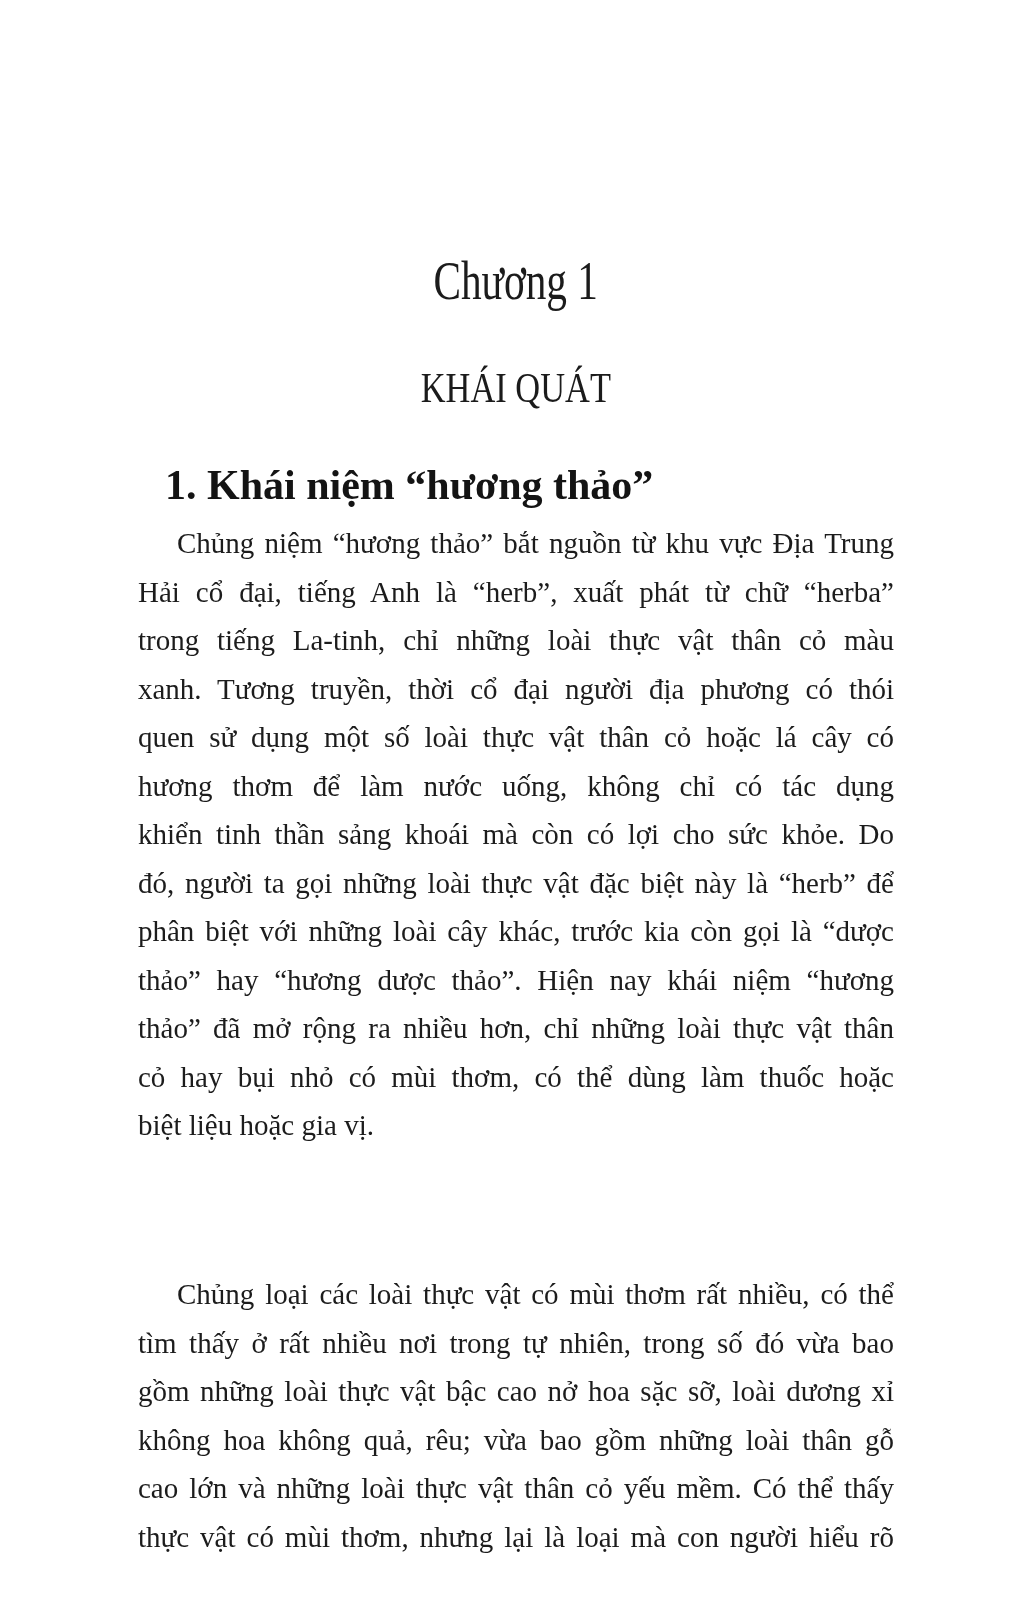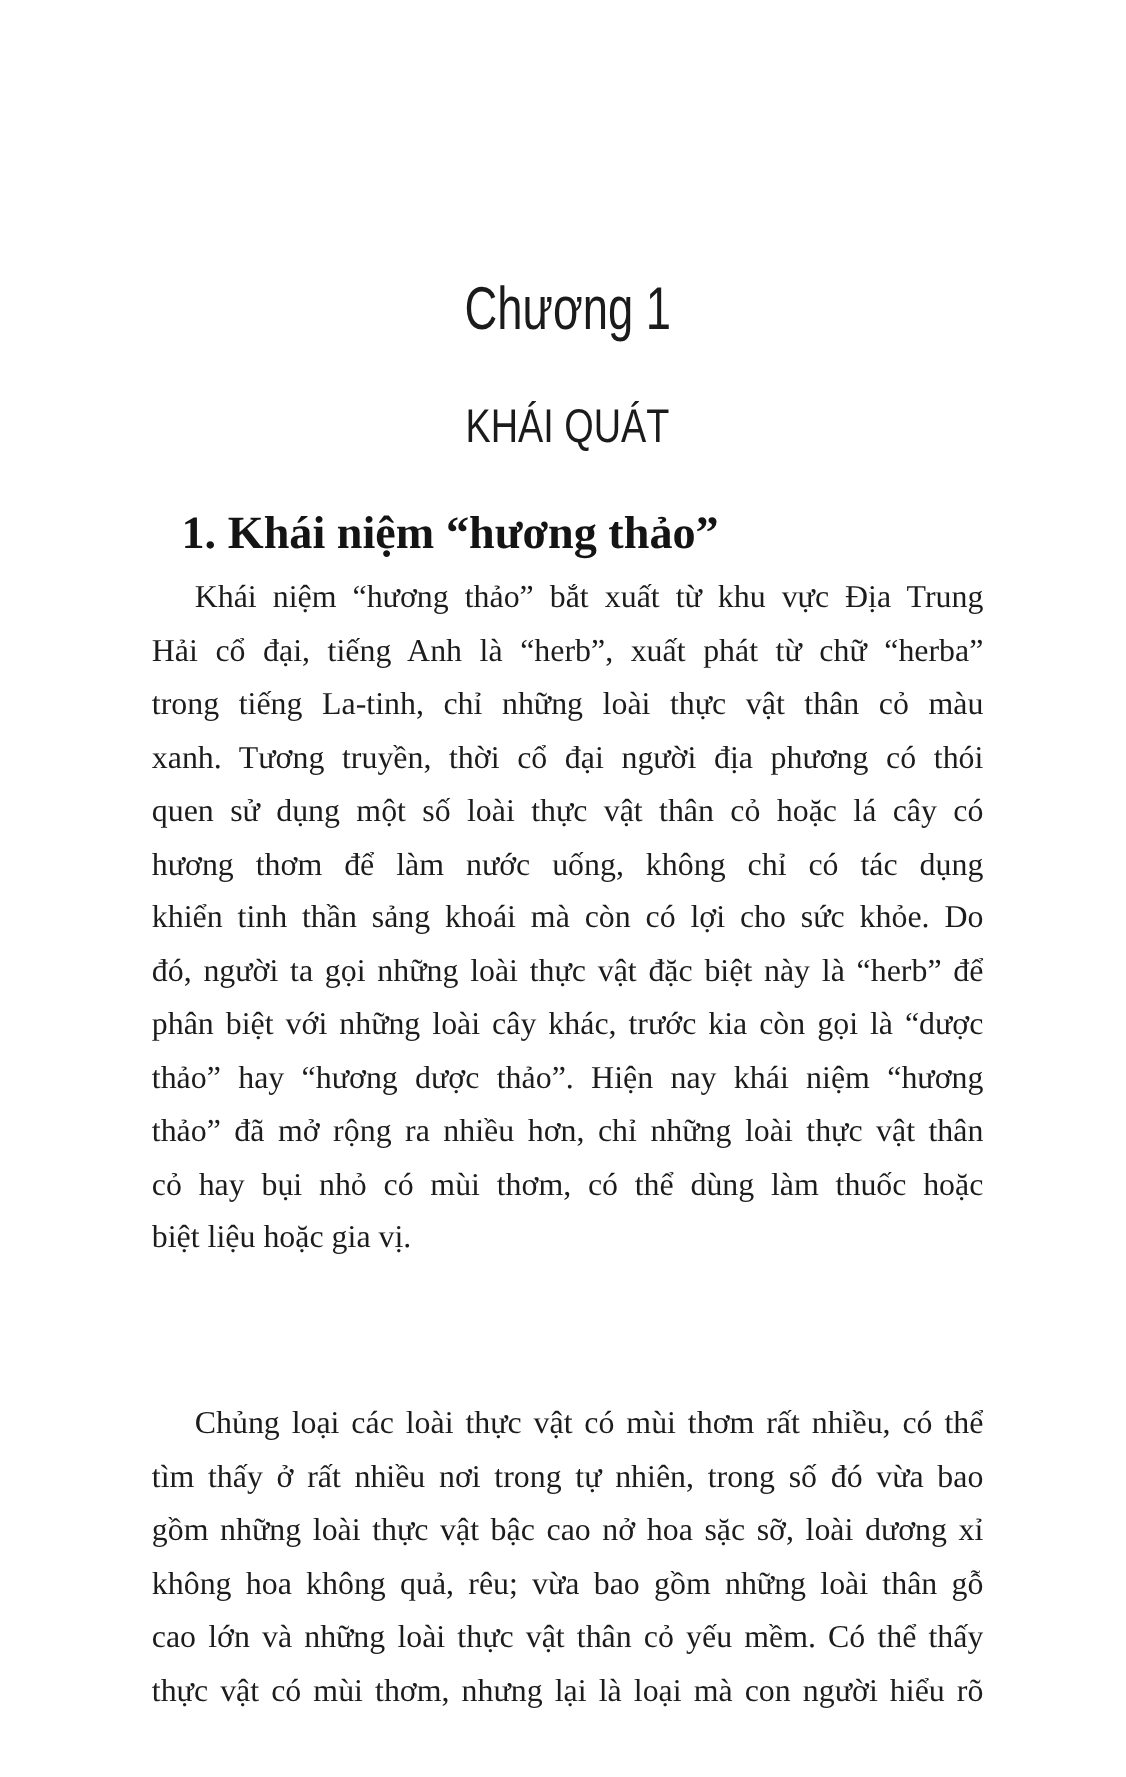--- a/index.html
+++ b/index.html
@@ -17,21 +17,21 @@
     top: 0;
     width: 756px;
     height: 100%;
   }
   
   .chapter-label, .chapter-title {
     position: absolute;
     left: 0;
     width: 100%;
     text-align: center;
-    font-family: Liberation Sans, sans-serif;
+    font-family: Liberation Serif, serif;
     color: #1b1b1b;
     white-space: nowrap;
   }
   .chapter-label { top: 253px; font-size: 55px; line-height: 55px; }
   .chapter-title { top: 364px; font-size: 43px; line-height: 48px; }
   .chapter-label .squeeze { display: inline-block; transform: scaleX(0.75); transform-origin: 50% 50%; }
   .chapter-title .squeeze { display: inline-block; transform: scaleX(0.80); transform-origin: 50% 50%; }
 
   
   .section-heading {
@@ -80,21 +80,21 @@
       <span class="squeeze">Chương 1</span>
     </div>
 
     <div class="chapter-title">
       <span class="squeeze">KHÁI QUÁT</span>
     </div>
 
     <div class="section-heading">1. Khái niệm “hương thảo”</div>
 
     <div class="para para-1">
-      <div class="line first">Khái niệm “hương thảo” bắt xuất từ khu vực Địa Trung</div>
+      <div class="line first">Chủng niệm “hương thảo” bắt nguồn từ khu vực Địa Trung</div>
       <div class="line">Hải cổ đại, tiếng Anh là “herb”, xuất phát từ chữ “herba”</div>
       <div class="line">trong tiếng La-tinh, chỉ những loài thực vật thân cỏ màu</div>
       <div class="line">xanh. Tương truyền, thời cổ đại người địa phương có thói</div>
       <div class="line">quen sử dụng một số loài thực vật thân cỏ hoặc lá cây có</div>
       <div class="line">hương thơm để làm nước uống, không chỉ có tác dụng</div>
       <div class="line">khiển tinh thần sảng khoái mà còn có lợi cho sức khỏe. Do</div>
       <div class="line">đó, người ta gọi những loài thực vật đặc biệt này là “herb” để</div>
       <div class="line">phân biệt với những loài cây khác, trước kia còn gọi là “dược</div>
       <div class="line">thảo” hay “hương dược thảo”. Hiện nay khái niệm “hương</div>
       <div class="line">thảo” đã mở rộng ra nhiều hơn, chỉ những loài thực vật thân</div>

